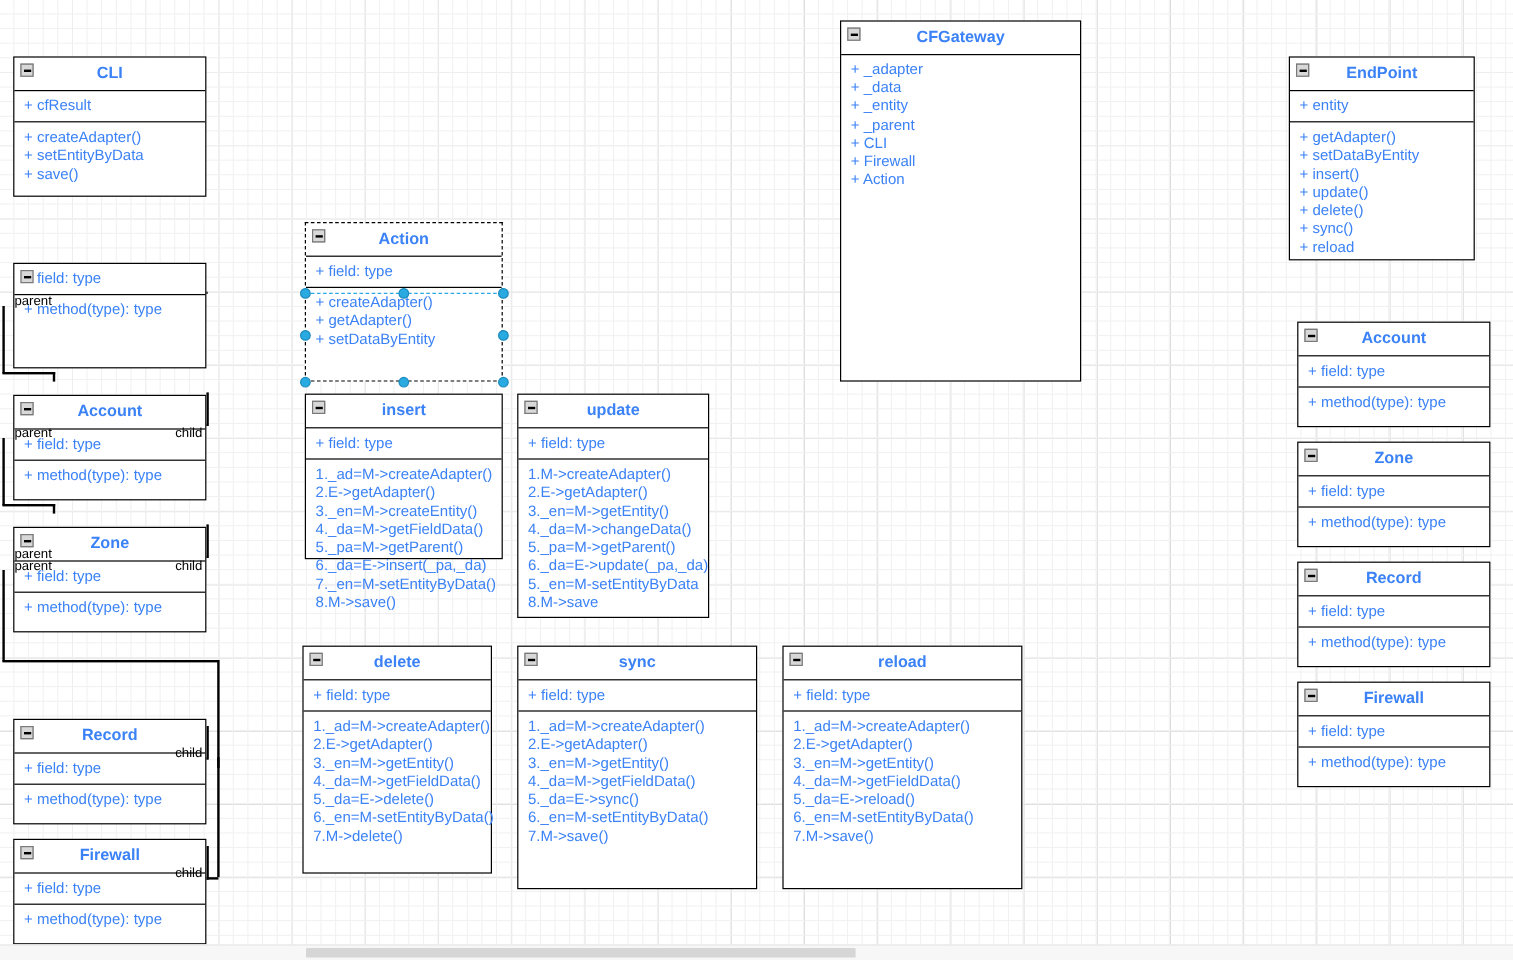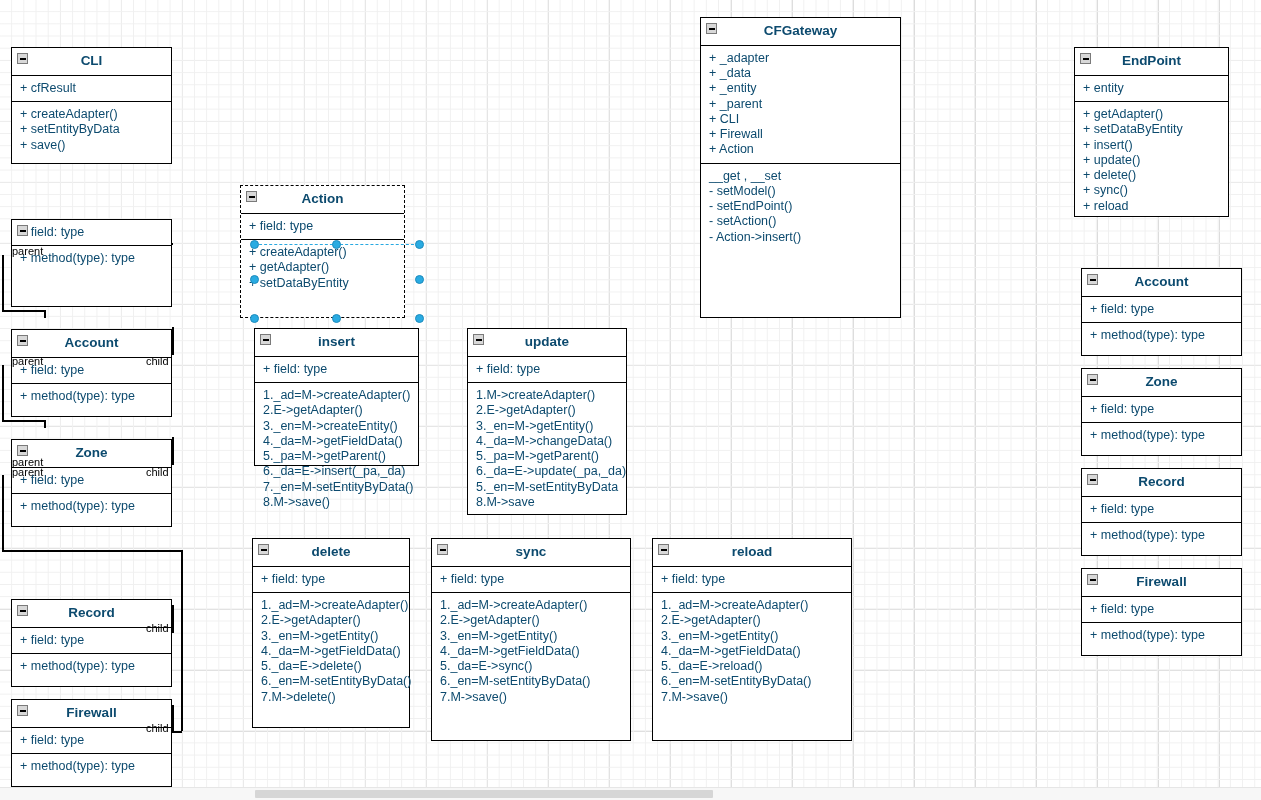--- a/index.html
+++ b/index.html
@@ -24,21 +24,21 @@
     background-position: -1px -1px, -1px -1px, -1px -1px, -1px -1px;
   }
 
   
   .umlclass {
     position: absolute;
     background: #ffffff;
     border: 1.6px solid #000000;
     box-sizing: border-box;
     font-size: 12.5px;
-    color: #0c4a6e;
+    color: #3b82f6;
     z-index: 5;
   }
   .uml-title {
     position: relative;
     text-align: center;
     font-weight: bold;
     font-size: 13.5px;
     padding: 6px 0 6px 0;
     border-bottom: 1.6px solid #000000;
     box-sizing: border-box;
@@ -204,21 +204,21 @@
       <div class="umlclass" style="left: 11px; top: 699px; width: 161px; height: 88px;">
         <div class="uml-title">Firewall<span class="collapse-icon"></span></div>
         <span class="collapse-icon"></span>
         <div class="uml-sec mid">
           <div>+ field: type</div>
         </div>
         <div class="uml-sec">
           <div>+ method(type): type</div>
         </div>
       </div>
-      <div class="umlclass selected" style="left: 240px; top: 185px; width: 165px; height: 133px;">
+      <div class="umlclass selected" style="left: 254px; top: 185px; width: 165px; height: 133px;">
         <div class="uml-title">Action<span class="collapse-icon"></span></div>
         <span class="collapse-icon"></span>
         <div class="uml-sec mid">
           <div>+ field: type</div>
         </div>
         <div class="uml-sec">
           <div>+ createAdapter()</div>
           <div>+ getAdapter()</div>
           <div>+ setDataByEntity</div>
         </div>
@@ -233,21 +233,21 @@
           <div>1._ad=M-&gt;createAdapter()</div>
           <div>2.E-&gt;getAdapter()</div>
           <div>3._en=M-&gt;createEntity()</div>
           <div>4._da=M-&gt;getFieldData()</div>
           <div>5._pa=M-&gt;getParent()</div>
           <div>6._da=E-&gt;insert(_pa,_da)</div>
           <div>7._en=M-setEntityByData()</div>
           <div>8.M-&gt;save()</div>
         </div>
       </div>
-      <div class="umlclass" style="left: 431px; top: 328px; width: 160px; height: 187px; margin-left: 36px;">
+      <div class="umlclass" style="left: 431px; top: 328px; width: 160px; height: 187px;">
         <div class="uml-title">update<span class="collapse-icon"></span></div>
         <span class="collapse-icon"></span>
         <div class="uml-sec mid">
           <div>+ field: type</div>
         </div>
         <div class="uml-sec">
           <div>1.M-&gt;createAdapter()</div>
           <div>2.E-&gt;getAdapter()</div>
           <div>3._en=M-&gt;getEntity()</div>
           <div>4._da=M-&gt;changeData()</div>
@@ -309,27 +309,20 @@
         <div class="uml-title">CFGateway<span class="collapse-icon"></span></div>
         <span class="collapse-icon"></span>
         <div class="uml-sec mid">
           <div>+ _adapter</div>
           <div>+ _data</div>
           <div>+ _entity</div>
           <div>+ _parent</div>
           <div>+ CLI</div>
           <div>+ Firewall</div>
           <div>+ Action</div>
-        </div>
-        <div class="uml-sec">
-          <div>__get , __set</div>
-          <div>- setModel()</div>
-          <div>- setEndPoint()</div>
-          <div>- setAction()</div>
-          <div>- Action-&gt;insert()</div>
         </div>
       </div>
       <div class="umlclass" style="left: 1074px; top: 47px; width: 155px; height: 170px;">
         <div class="uml-title">EndPoint<span class="collapse-icon"></span></div>
         <span class="collapse-icon"></span>
         <div class="uml-sec mid">
           <div>+  entity</div>
         </div>
         <div class="uml-sec">
           <div>+ getAdapter()</div>

